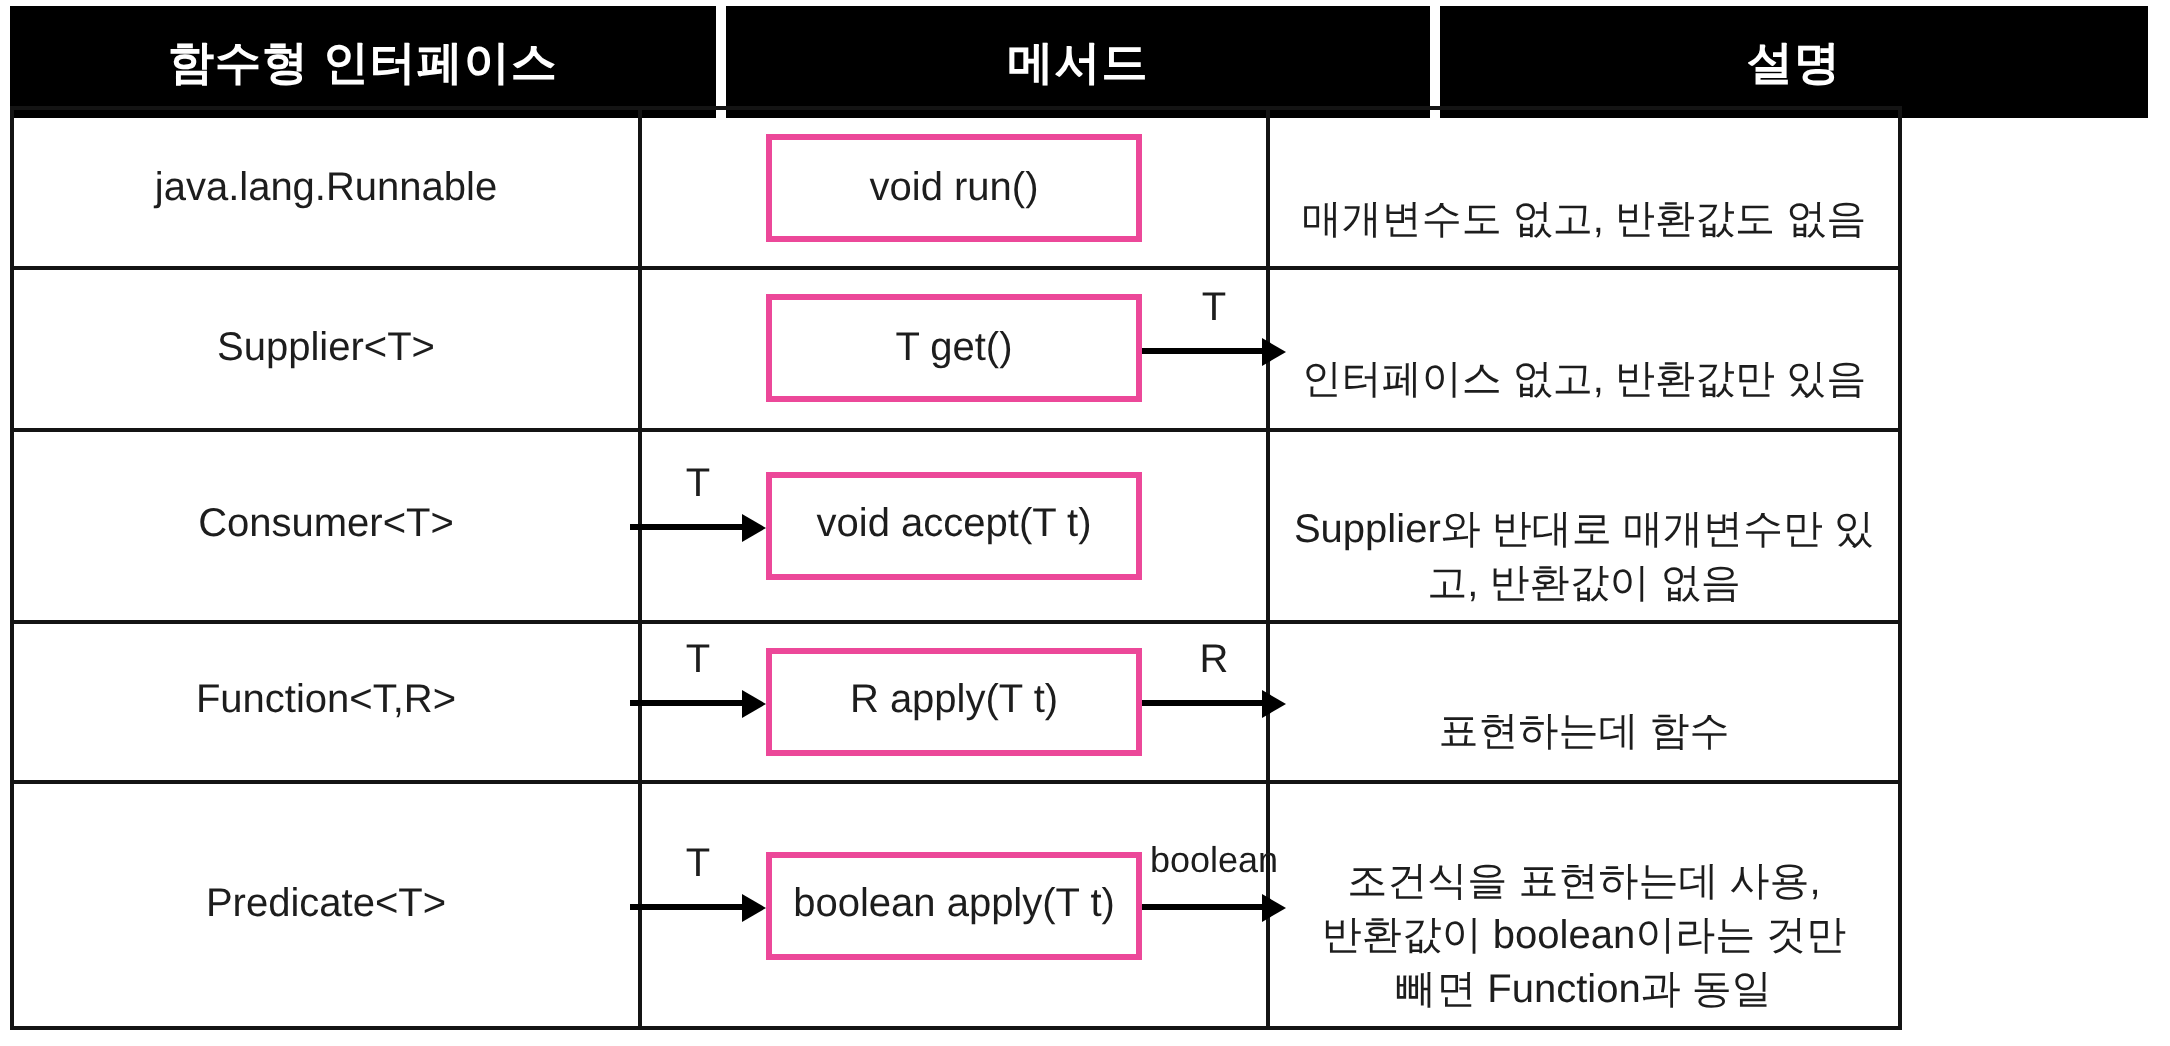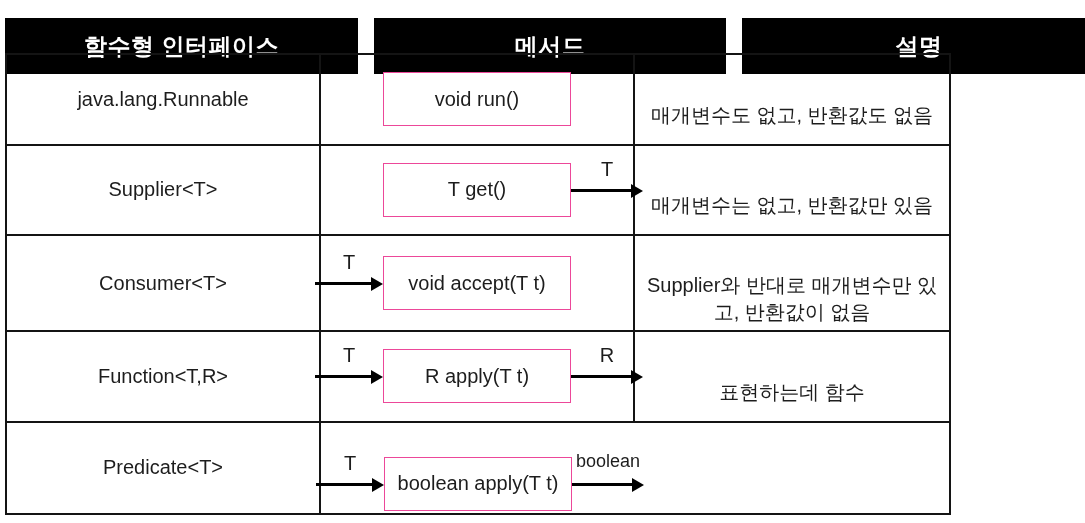--- a/index.html
+++ b/index.html
@@ -13,21 +13,21 @@
     position:relative;
     width:1085px;height:523px;
     background:#ffffff;
     font-family:"Liberation Sans","DejaVu Sans",sans-serif;
     color:var(--body-text);
     overflow:hidden;
   }
   
   .header{
     position:absolute;left:5px;top:3px;width:1069px;height:56px;
-    display:grid;grid-template-columns:353px 352px 354px;column-gap:16px;margin-top:15px;
+    display:grid;grid-template-columns:353px 352px 354px;column-gap:5px;
   }
   .th{
     background:var(--header-bg);
     color:var(--header-text);
     font-size:23px;font-weight:bold;
     display:flex;align-items:center;justify-content:center;
     letter-spacing:0.5px;
   }
   
   .tbody{
@@ -49,21 +49,21 @@
     box-sizing:border-box;
   }
   .cell:last-child{border-right:none;margin-top:32px;}
   .desc{white-space:pre-line;}
   
   .mcell{position:relative;padding:0;}
   .mbox{
     position:absolute;left:50%;top:50%;
     transform:translate(-50%,-50%);
     width:188px;height:54px;
-    box-sizing:border-box;border:1px solid #ec4899;
+    box-sizing:border-box;border:3px solid #ec4899;
     background:#fff;
     display:flex;align-items:center;justify-content:center;
     font-size:20px;white-space:nowrap;
   }
   .arrow{position:absolute;height:42px;top:calc(50% - 40px);}
   .arrow.in{right:calc(50% + 94px);width:68px;}
   .arrow.out{left:calc(50% + 94px);width:72px;}
   .shaft{position:absolute;left:0;right:10px;bottom:0;height:3px;background:#000;}
   .ahead{
     position:absolute;right:0;bottom:-6px;width:0;height:0;
@@ -101,21 +101,21 @@
     <div class="row">
       <div class="cell">Supplier&lt;T&gt;</div>
       <div class="cell mcell">
         <div class="mbox">T get()</div>
         <div class="arrow out">
           <span class="alabel">T</span>
           <span class="shaft"></span>
           <span class="ahead"></span>
         </div>
       </div>
-      <div class="cell desc">매개변수는 없고, 반환값만 있음</div>
+      <div class="cell desc">인터페이스 없고, 반환값만 있음</div>
     </div>
 
     <div class="row">
       <div class="cell">Consumer&lt;T&gt;</div>
       <div class="cell mcell">
         <div class="arrow in">
           <span class="alabel">T</span>
           <span class="shaft"></span>
           <span class="ahead"></span>
         </div>
@@ -151,16 +151,19 @@
           <span class="shaft"></span>
           <span class="ahead"></span>
         </div>
         <div class="mbox">boolean apply(T t)</div>
         <div class="arrow out">
           <span class="alabel small">boolean</span>
           <span class="shaft"></span>
           <span class="ahead"></span>
         </div>
       </div>
+      <div class="cell desc">조건식을 표현하는데 사용,
+반환값이 boolean이라는 것만
+빼면 Function과 동일</div>
     </div>
 
   </div>
 </div>
 
 </body></html>

